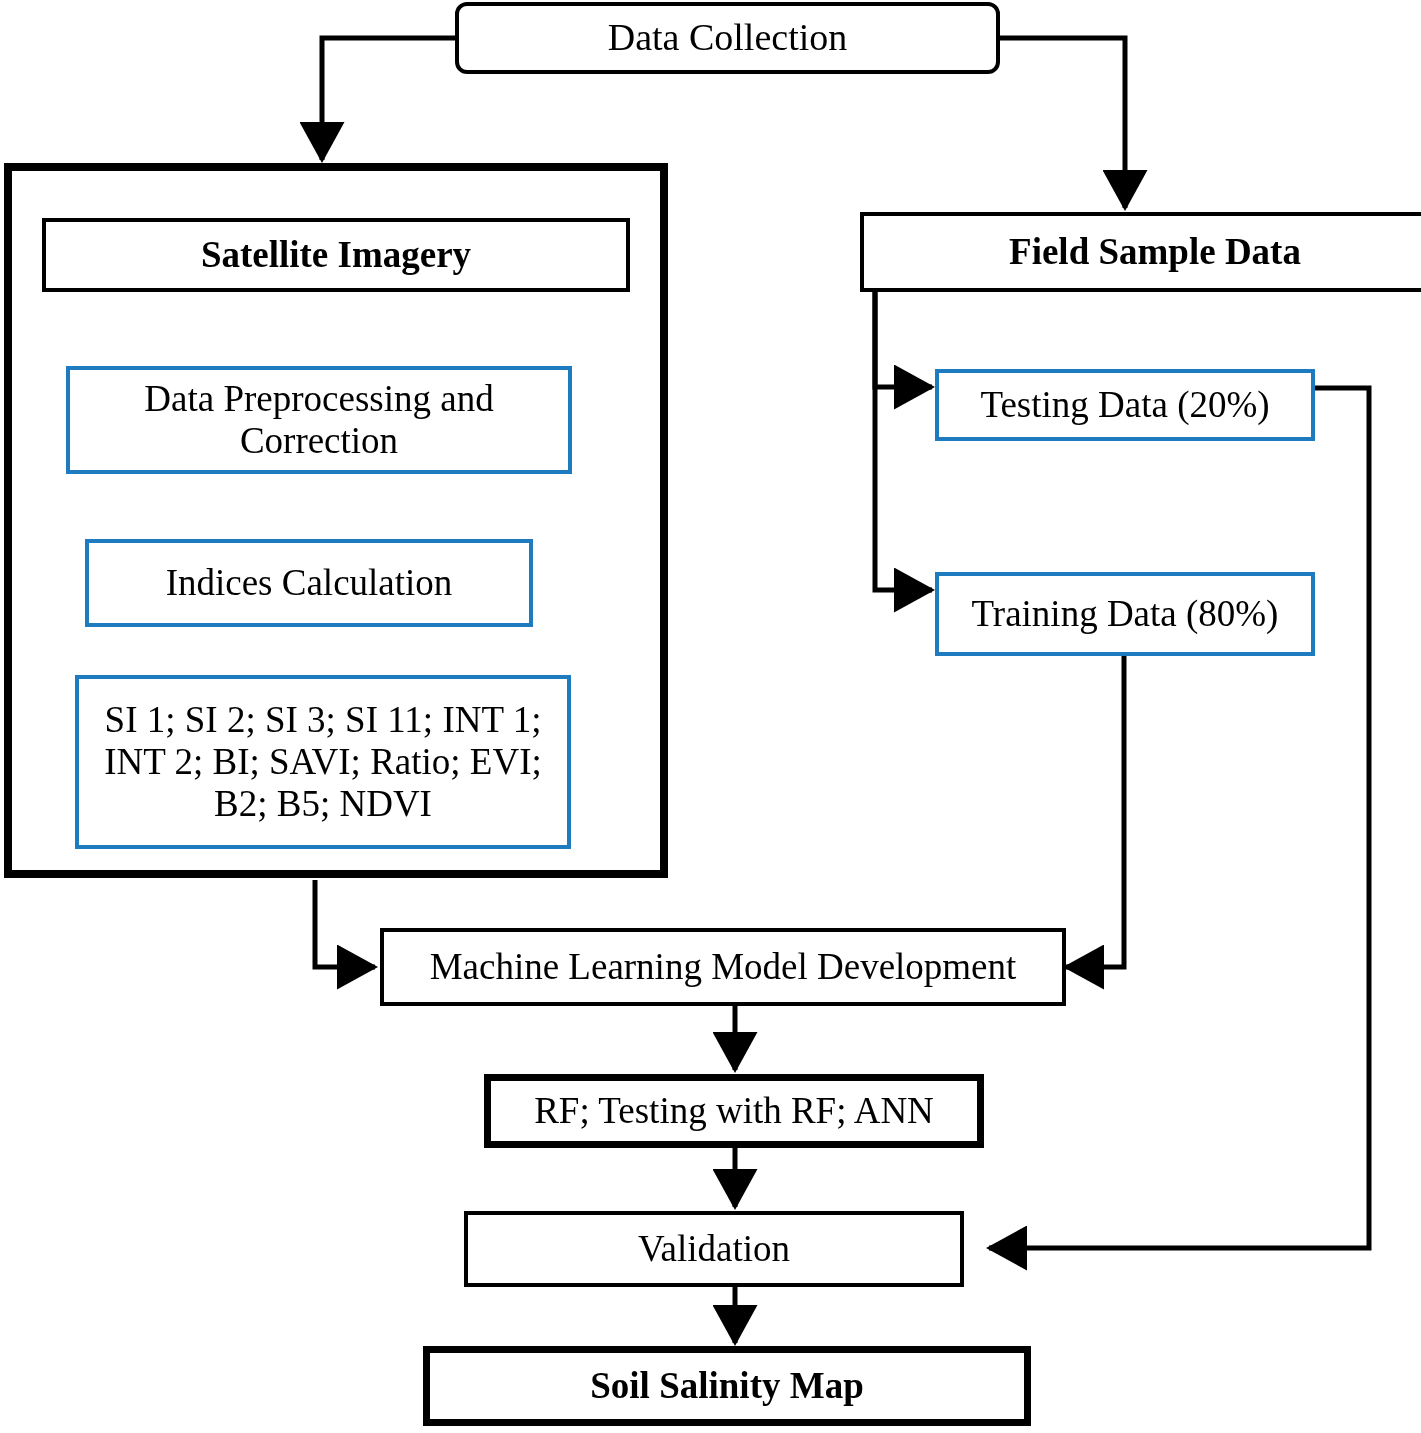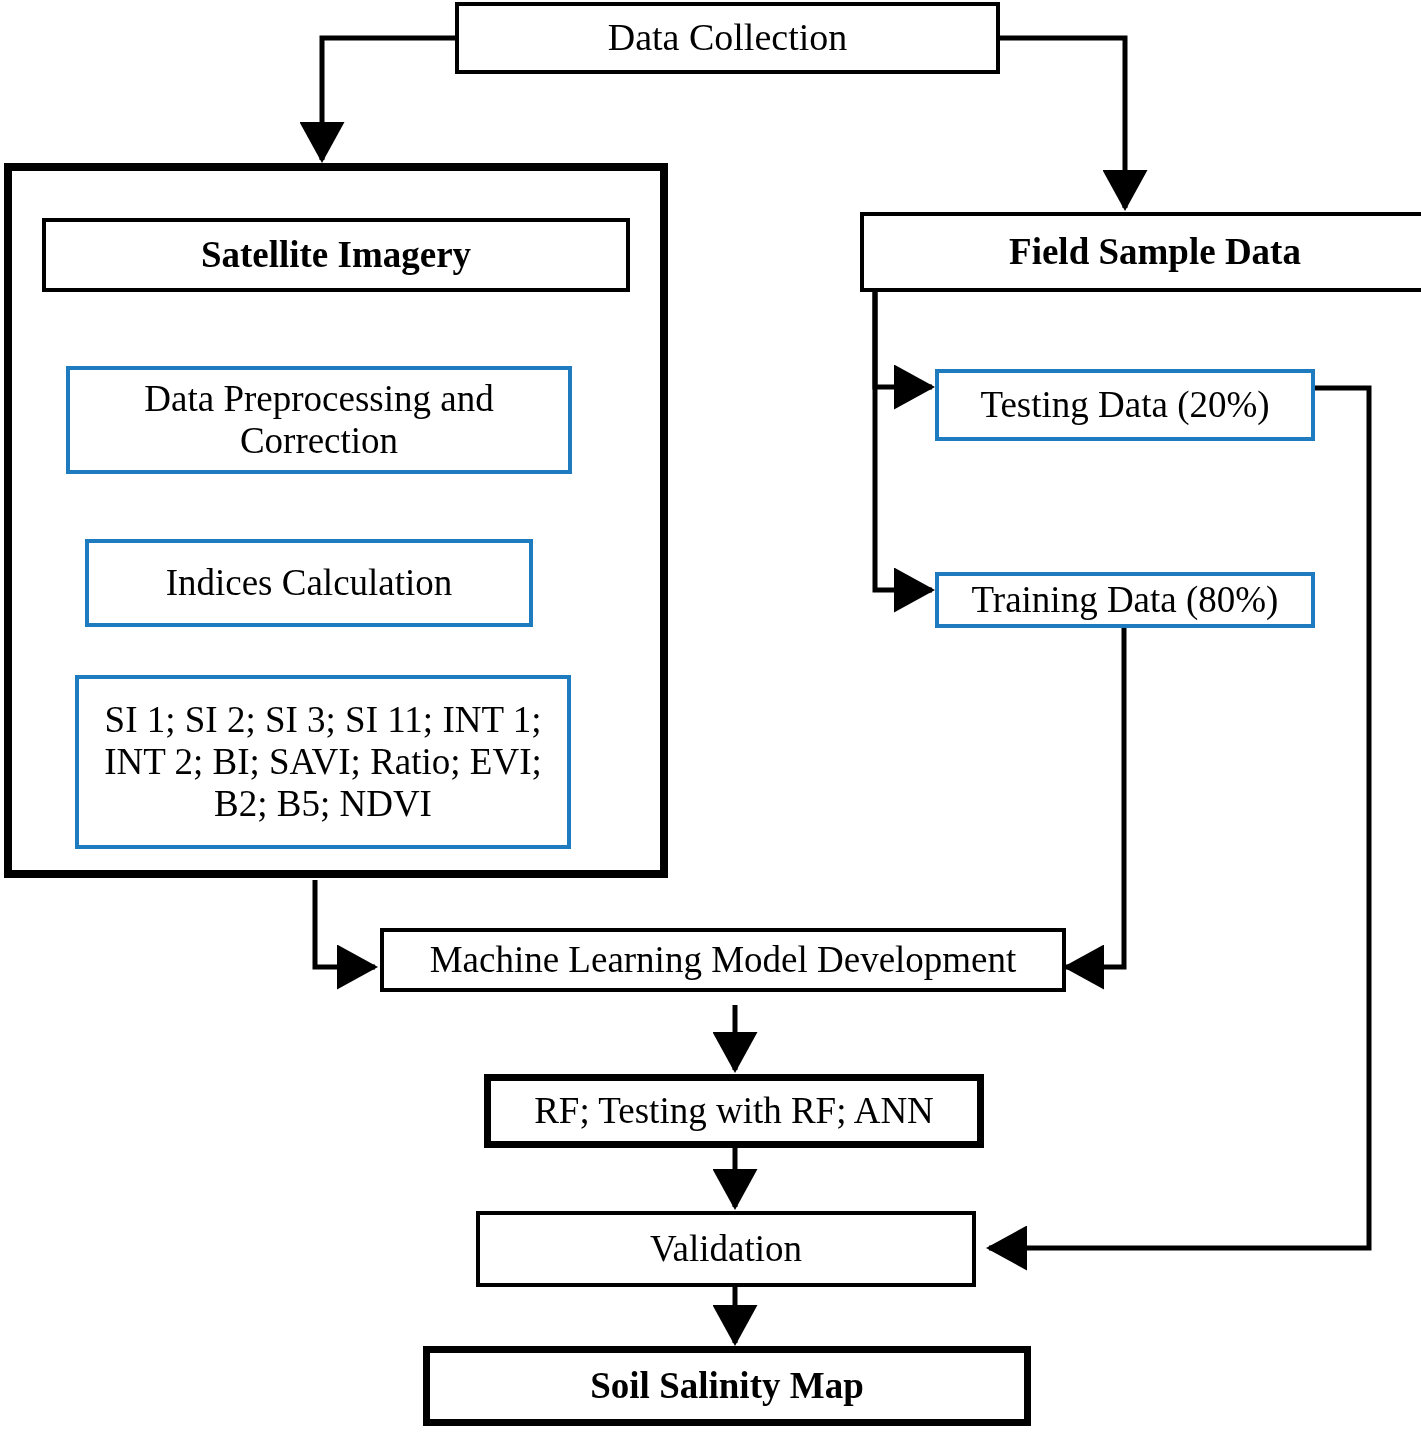--- a/index.html
+++ b/index.html
@@ -38,21 +38,21 @@
   .brd-black    { border: 4px solid #000000; }
   .brd-black-th { border: 7px solid #000000; }
   .brd-blue     { border: 4px solid #1f7bc0; margin-top: 17px; }
   .group-box {
     position: absolute;
     box-sizing: border-box;
     border: 8px solid #000000;
     background: #ffffff;
   }
   .t-bold   { font-weight: bold; }
-  .t-28 { font-size: 38px; }
+  .t-28 { font-size: 38px; border-radius: 12px; }
   .t-27 { font-size: 37px; }
 </style>
 </head>
 <body>
 
 <div id="canvas">
 
   <svg id="wires" viewBox="0 0 1421 1433" width="1421" height="1433">
     <defs>
       <marker id="ah" markerWidth="9" markerHeight="9" refX="7.6" refY="4.5" orient="auto" markerUnits="strokeWidth">
@@ -112,33 +112,33 @@
   </div>
 
   <div class="node brd-black t-27 t-bold" style="left:828px; top:212px; width:590px; height:80px;margin-left:32px;">
     <span>Field Sample Data</span>
   </div>
 
   <div class="node brd-blue t-27" style="left:935px; top:352px; width:380px; height:72px;">
     <span>Testing Data (20%)</span>
   </div>
 
-  <div class="node brd-blue t-27" style="left:935px; top:555px; width:380px; height:56px;">
+  <div class="node brd-blue t-27" style="left:935px; top:555px; width:380px; height:84px;">
     <span>Training Data (80%)</span>
   </div>
 
-  <div class="node brd-black t-27" style="left:380px; top:928px; width:686px; height:64px;">
+  <div class="node brd-black t-27" style="left:380px; top:928px; width:686px; height:78px;">
     <span>Machine Learning Model Development</span>
   </div>
 
   <div class="node brd-black-th t-27" style="left:484px; top:1074px; width:500px; height:74px;">
     <span>RF; Testing with RF; ANN</span>
   </div>
 
-  <div class="node brd-black t-27" style="left:476px; top:1211px; width:500px; height:76px;">
+  <div class="node brd-black t-27" style="left:464px; top:1211px; width:500px; height:76px;">
     <span>Validation</span>
   </div>
 
   <div class="node brd-black-th t-27 t-bold" style="left:423px; top:1346px; width:608px; height:80px;">
     <span>Soil Salinity Map</span>
   </div>
 
 </div>
 
 </body></html>

